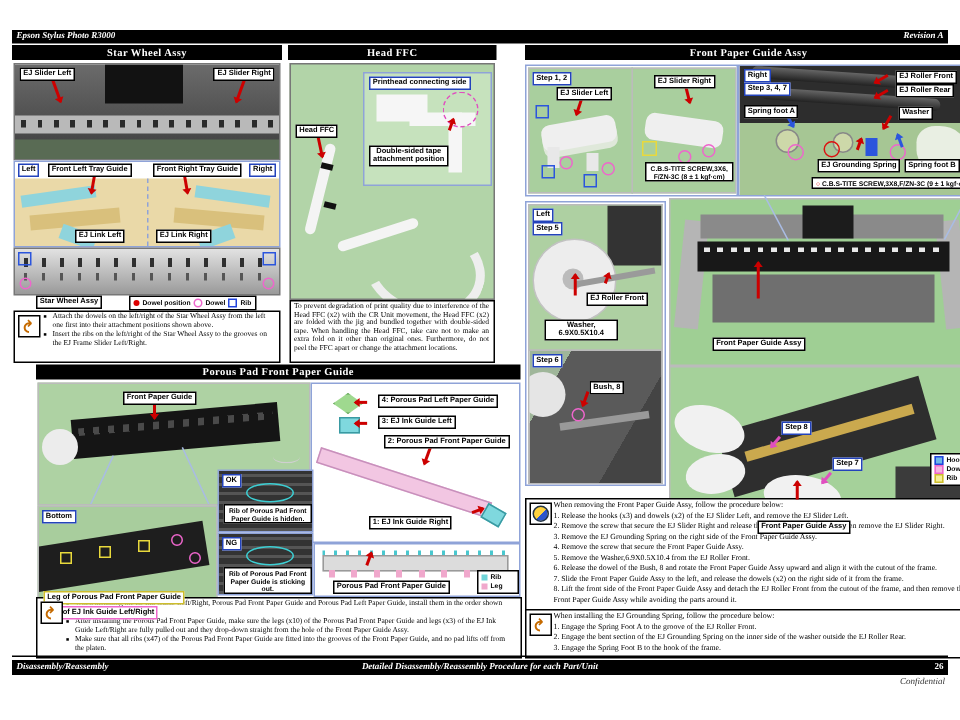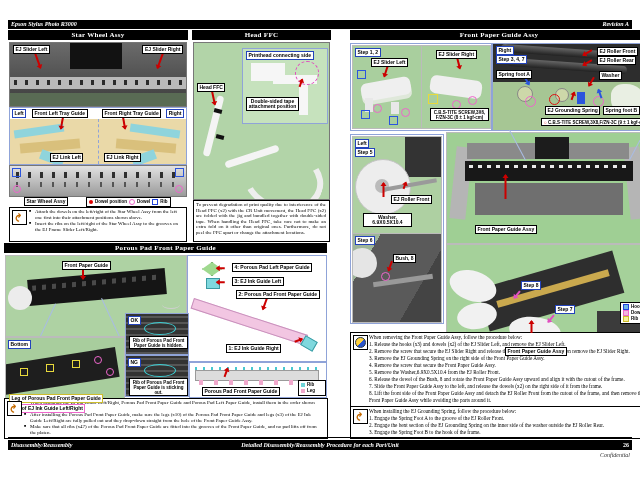--- a/index.html
+++ b/index.html
@@ -294,21 +294,21 @@
         </div>
       <div class="abs" style="left:18px;top:1px;width:278px;">
         <div class="intro">When installing the EJ Grounding Spring, follow the procedure below:</div>
         <div class="step">1. Engage the Spring Foot A to the groove of the EJ Roller Front.</div>
         <div class="step">2. Engage the bent section of the EJ Grounding Spring on the inner side of the washer outside the EJ Roller Rear.</div>
         <div class="step">3. Engage the Spring Foot B to the hook of the frame.</div>
       </div>
     </div>
   </div>
 
-  <div class="sec" style="left:4px;top:243px;width:323px;height:194px;">
+  <div class="sec" style="left:24px;top:243px;width:323px;height:194px;">
     <div class="sec-title">Porous Pad Front Paper Guide</div>
 
     <div class="photo" style="left:1px;top:12px;width:180px;height:80px;background:#aed2a3;border-color:#bbb;">
       <div class="abs" style="left:22px;top:18px;width:138px;height:26px;background:#151515;transform:rotate(-5deg);"></div>
       <div class="abs" style="left:26px;top:24px;width:130px;height:5px;background:repeating-linear-gradient(90deg,#4a4a4a 0 4px,transparent 4px 10px);transform:rotate(-5deg);"></div>
       <div class="abs" style="left:2px;top:30px;width:24px;height:24px;background:#ececec;border-radius:50%;"></div>
       <div class="abs" style="left:156px;top:44px;width:18px;height:8px;border-bottom:1.5px solid #cfcfcf;border-radius:50%;"></div>
       <div class="lbl" style="left:56px;top:5px;">Front Paper Guide</div>
       <div class="rarrow" style="left:76px;top:12px;height:11px;transform:rotate(0deg);"></div>
       <div class="cline" style="left:50px;top:48px;width:52px;transform:rotate(115deg);"></div>

